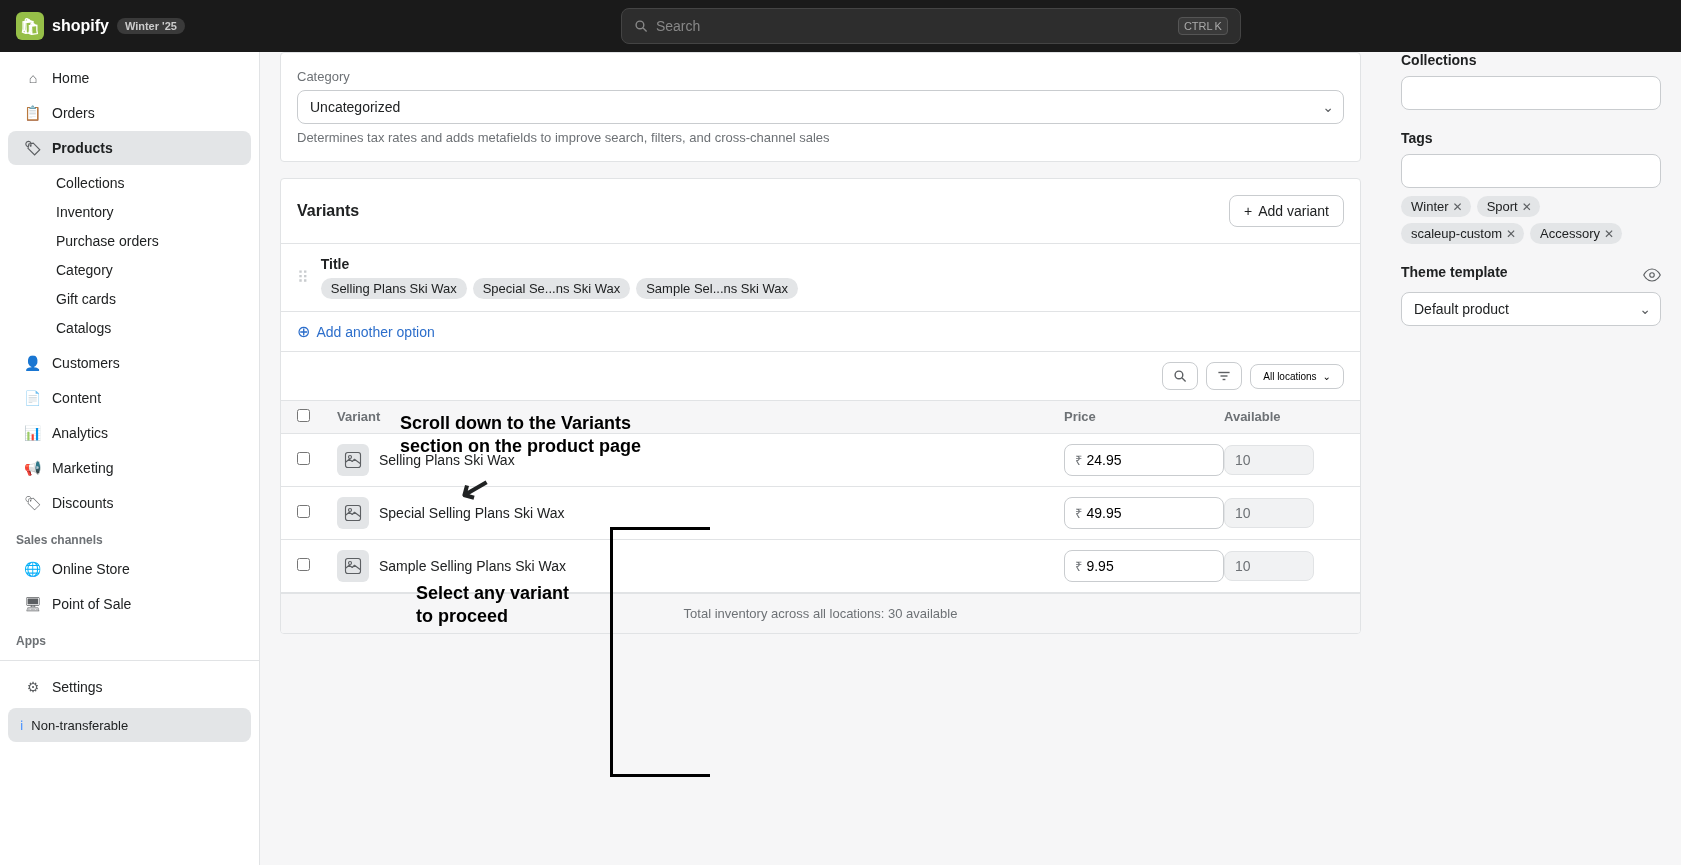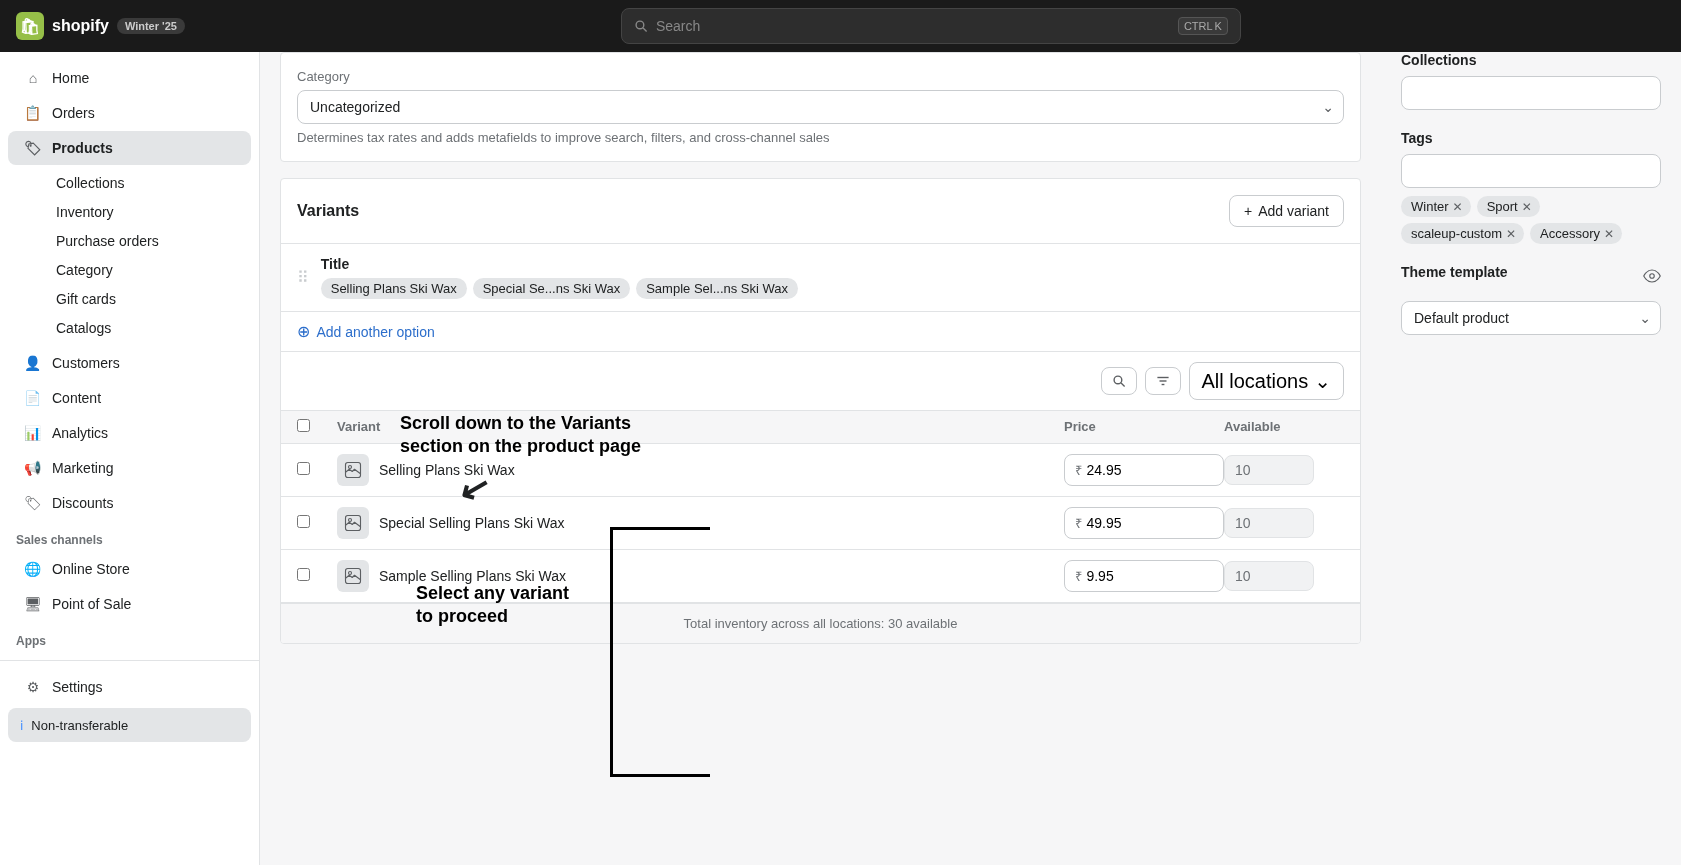--- a/index.html
+++ b/index.html
@@ -50,21 +50,21 @@
     .drag-handle { color: #c9cccf; font-size: 16px; cursor: grab; }
     .title-label { font-weight: 600; font-size: 14px; margin-bottom: 6px; }
     .variant-chips { display: flex; gap: 6px; flex-wrap: wrap; }
     .chip { background: #e3e5e7; border-radius: 20px; padding: 3px 10px; font-size: 13px; color: #202223; }
 
     
     .add-option-row { padding: 10px 16px; border-bottom: 1px solid #e1e3e5; display: flex; align-items: center; gap: 6px; color: #2c6ecb; cursor: pointer; font-size: 14px; }
     .table-toolbar { display: flex; align-items: center; justify-content: space-between; padding: 10px 16px; border-bottom: 1px solid #e1e3e5; }
     .table-toolbar-right { display: flex; gap: 8px; align-items: center; }
     .icon-btn { background: #fff; border: 1px solid #c9cccf; border-radius: 8px; padding: 6px 10px; cursor: pointer; color: #5c5f62; display: flex; align-items: center; gap: 4px; }
-    .location-btn { background: #fff; border: 1px solid #c9cccf; border-radius: 8px; padding: 6px 12px; cursor: pointer; font-size: 20px; display: flex; align-items: center; gap: 6px; }
+    .location-btn { background: #fff; border: 1px solid #c9cccf; border-radius: 8px; padding: 6px 12px; cursor: pointer; font-size: 10px; display: flex; align-items: center; gap: 6px; }
 
     .table-header { display: grid; grid-template-columns: 40px 1fr 160px 120px; padding: 8px 16px; border-bottom: 1px solid #e1e3e5; background: #f6f6f7; }
     .table-header-cell { font-size: 13px; font-weight: 600; color: #6d7175; }
 
     .table-row-item { display: grid; grid-template-columns: 40px 1fr 160px 120px; padding: 10px 16px; align-items: center; border-bottom: 1px solid #e1e3e5; }
     .table-row-item:last-child { border-bottom: none; }
 
     .variant-name-cell { display: flex; align-items: center; gap: 10px; }
     .variant-icon { width: 32px; height: 32px; background: #e3e5e7; border-radius: 6px; display: flex; align-items: center; justify-content: center; color: #5c5f62; font-size: 16px; }
 
@@ -78,21 +78,21 @@
 
     
     .rp-section { margin-bottom: 20px; }
     .rp-label { font-size: 14px; font-weight: 600; margin-bottom: 8px; color: #202223; }
     .rp-input { width: 100%; border: 1px solid #c9cccf; border-radius: 8px; padding: 8px 12px; font-size: 14px; color: #202223; outline: none; }
 
     .tags-container { display: flex; flex-wrap: wrap; gap: 6px; margin-top: 8px; }
     .tag { display: flex; align-items: center; gap: 4px; background: #e3e5e7; border-radius: 20px; padding: 3px 8px 3px 10px; font-size: 13px; color: #202223; }
     .tag-close { cursor: pointer; color: #5c5f62; font-size: 12px; line-height: 1; border: none; background: none; padding: 0; }
 
-    .theme-template-header { display: flex; align-items: flex-end; justify-content: space-between; margin-bottom: 13px; }
+    .theme-template-header { display: flex; align-items: center; justify-content: space-between; margin-bottom: 4px; }
     .eye-btn { background: none; border: none; cursor: pointer; color: #5c5f62; }
 
     
     .annotation { position: relative; }
     .annotation-box { position: absolute; left: 140px; top: 360px; width: 330px; pointer-events: none; z-index: 10; }
     .annotation-text { font-weight: 700; font-size: 18px; color: #000; line-height: 1.3; }
 
     .annotation-box2 { position: absolute; left: 156px; top: 530px; width: 290px; pointer-events: none; z-index: 10; }
 
     .annotation-bracket { position: absolute; left: 350px; top: 475px; width: 100px; height: 250px; border: 3px solid #000; border-right: none; pointer-events: none; z-index: 10; }

